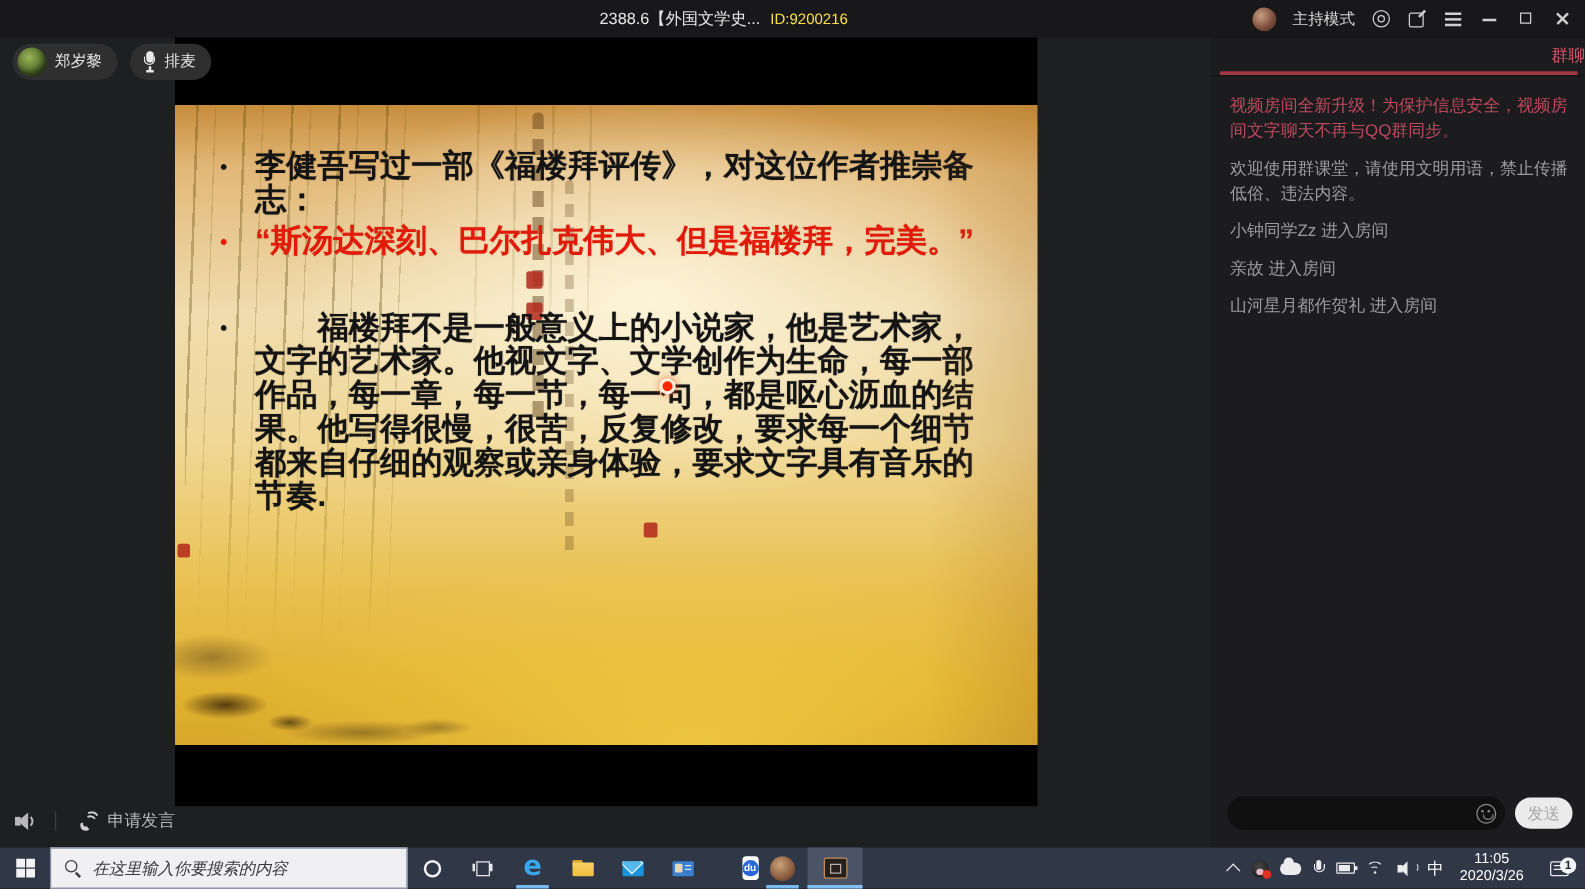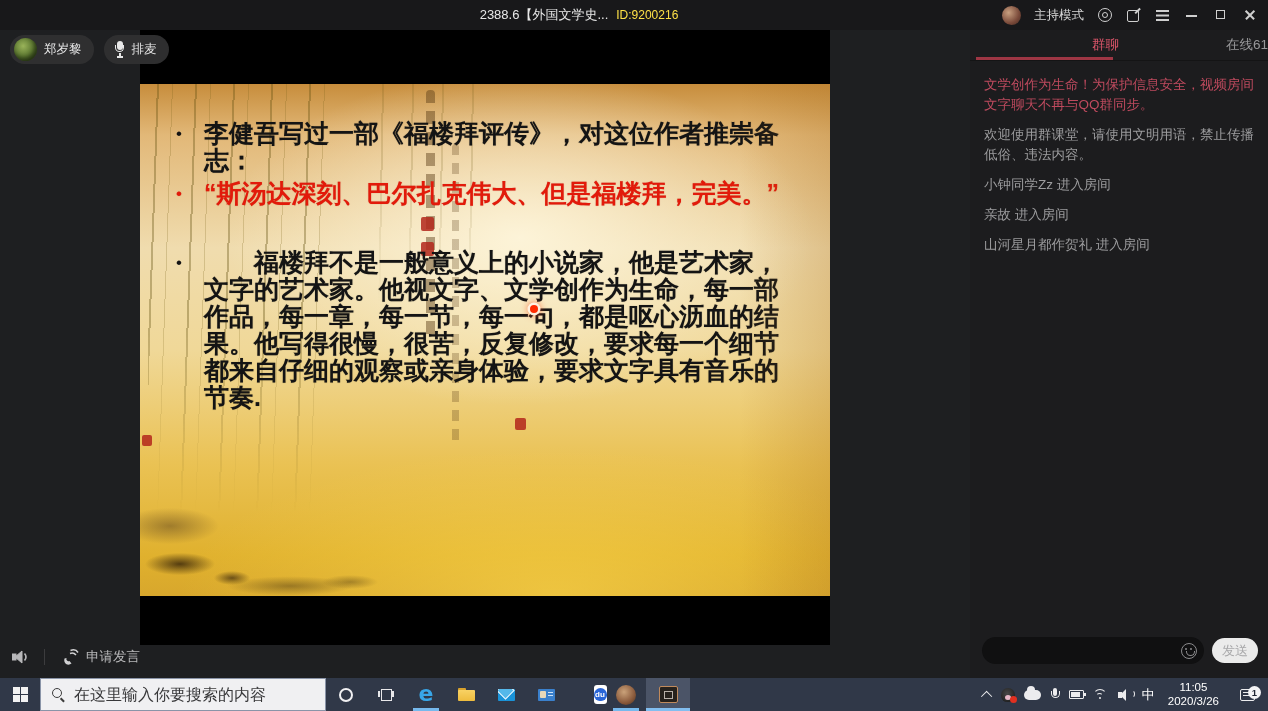--- a/index.html
+++ b/index.html
@@ -115,21 +115,21 @@
 
   
   .taskbar { position:absolute; left:0; top:678px; width:1268px; height:33px; background:#303848; display:flex; align-items:stretch; }
   .tb-btn { width:40px; display:flex; align-items:center; justify-content:center; position:relative; cursor:pointer; flex:none; }
   .win-logo { width:15px; height:15px; display:grid; grid-template-columns:7px 7px; grid-template-rows:7px 7px; gap:1px; }
   .win-logo span { background:#f2f2f2; }
   .search-box { width:286px; background:#f0f0f2; border:1px solid #8a94a8; display:flex; align-items:center; padding-left:11px; gap:9px; flex:none; }
   .mag-glyph { width:13px; height:13px; position:relative; flex:none; }
   .mag-glyph::before { content:""; position:absolute; left:0; top:0; width:8px; height:8px; border:1.6px solid #3c3c3c; border-radius:50%; }
   .mag-glyph::after { content:""; position:absolute; right:0px; bottom:0px; width:5px; height:1.6px; background:#3c3c3c; transform:rotate(45deg); }
-  .search-input { border:none; outline:none; background:transparent; font-size:16px; width:240px; color:#202020; }
+  .search-input { border:none; outline:none; background:transparent; font-size:13px; width:240px; color:#202020;font-style:italic; }
   .search-input::placeholder { color:#38383a; opacity:1; }
   .cortana-ring { width:14px; height:14px; border:2px solid #f0f0f2; border-radius:50%; }
   .taskview-glyph { width:16px; height:13px; position:relative; }
   .taskview-glyph::before { content:""; position:absolute; left:3px; top:1px; width:9px; height:10px; border:1.5px solid #e8e8ea; }
   .taskview-glyph::after { content:""; position:absolute; left:0; top:3px; width:1.5px; height:6px; background:#e8e8ea; box-shadow:14px 0 0 #e8e8ea; }
   .edge-letter { font-size:22px; font-weight:bold; color:#38a6e8; font-family:"DejaVu Sans",sans-serif; transform:translateY(-1px); }
   .folder-glyph { width:17px; height:13px; position:relative; }
   .folder-glyph::before { content:""; position:absolute; left:0; top:0; width:8px; height:4px; background:#d8a22c; border-radius:1px 1px 0 0; }
   .folder-glyph::after { content:""; position:absolute; left:0; top:2px; width:17px; height:11px; background:linear-gradient(180deg,#f8d264,#eebc3e); border-radius:1px; }
   .mail-glyph { width:17px; height:12px; background:#1a93d8; position:relative; border-radius:1px; overflow:hidden; }
@@ -277,27 +277,24 @@
         <span class="rs-label">申请发言</span>
       </div>
     </div>
   </div>
 
   <div class="sidebar">
     <div class="tabs">
       <div class="tab active">
         <span>群聊</span>
       </div>
-      <div class="tab">
-        <span>在线61</span>
-      </div>
     </div>
 
     <div class="messages">
-      <div class="msg notice">文学创作为生命！为保护信息安全，视频房间文字聊天不再与QQ群同步。</div>
+      <div class="msg notice">视频房间全新升级！为保护信息安全，视频房间文字聊天不再与QQ群同步。</div>
       <div class="msg">欢迎使用群课堂，请使用文明用语，禁止传播低俗、违法内容。</div>
       <div class="msg event">小钟同学Zz 进入房间</div>
       <div class="msg event">亲故 进入房间</div>
       <div class="msg event">山河星月都作贺礼 进入房间</div>
     </div>
 
     <div class="chat-input-row">
       <div class="chat-input-wrap">
         <input class="chat-input" type="text" style="">
         <span class="emoji-btn"></span>

